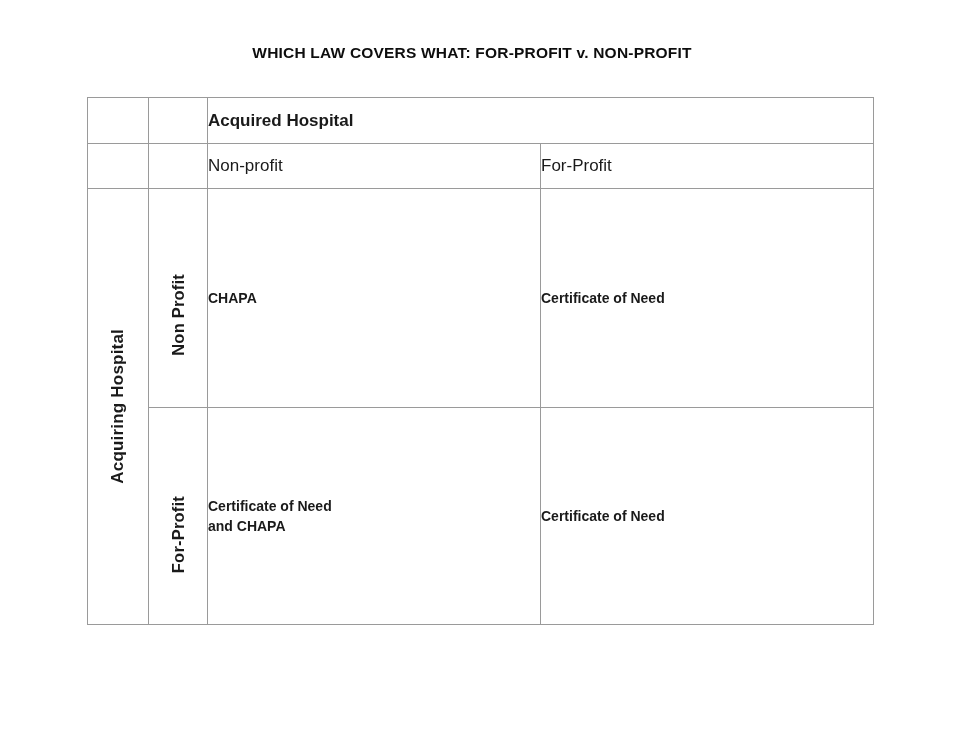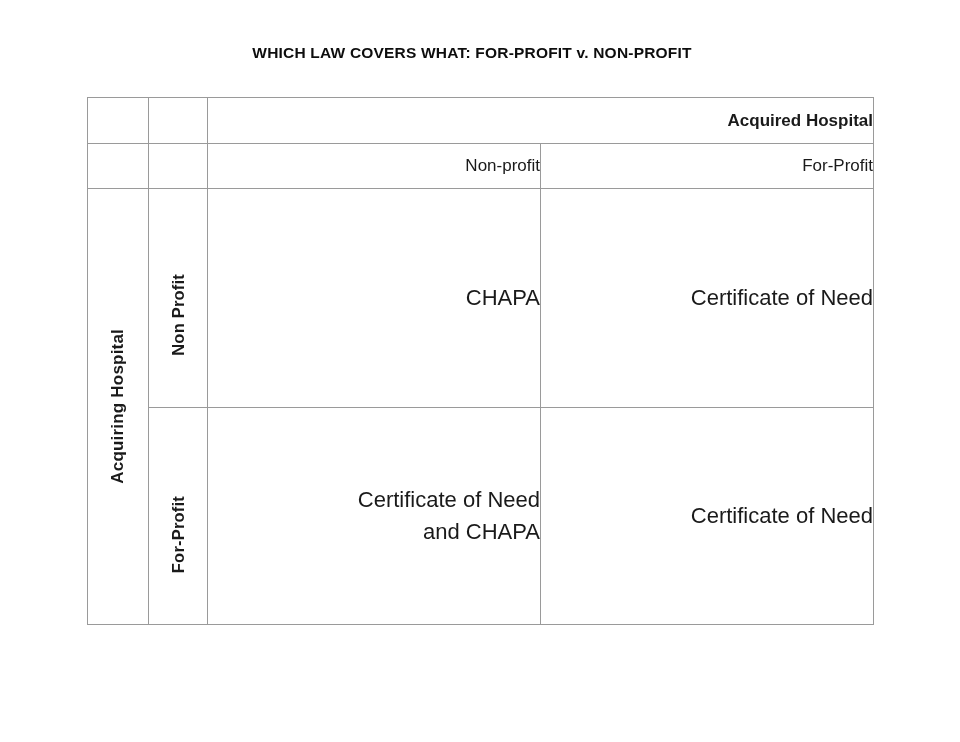--- a/index.html
+++ b/index.html
@@ -40,21 +40,21 @@
     left: 87px;
     top: 97px;
     width: 786px;
     border-collapse: collapse;
     table-layout: fixed;
   }
   .matrix td {
     border: 1.5px solid #9a9a9a;
     padding: 0;
     vertical-align: middle;
-    text-align: right;
+    text-align: left;
     font-size: 17px;
     color: #1a1a1a;
   }
 
   
   .col-corner-a { width: 61px; }
   .col-corner-b { width: 59px; }
   .col-body     { width: 333px; }
 
   
@@ -66,22 +66,22 @@
   .hdr {
     font-weight: bold;
     font-size: 17px;
   }
   .hdr-sub {
     font-weight: normal;
     font-size: 16.5px;
   }
 
   .cell-text {
-    font-size: 22px;
-    font-weight: normal;
+    font-size: 14px;
+    font-weight: bold;
     line-height: 1.45;
     display: block;
   }
 
   
   .vcell {
     position: relative;
     padding: 0;
   }
   .vrot {

